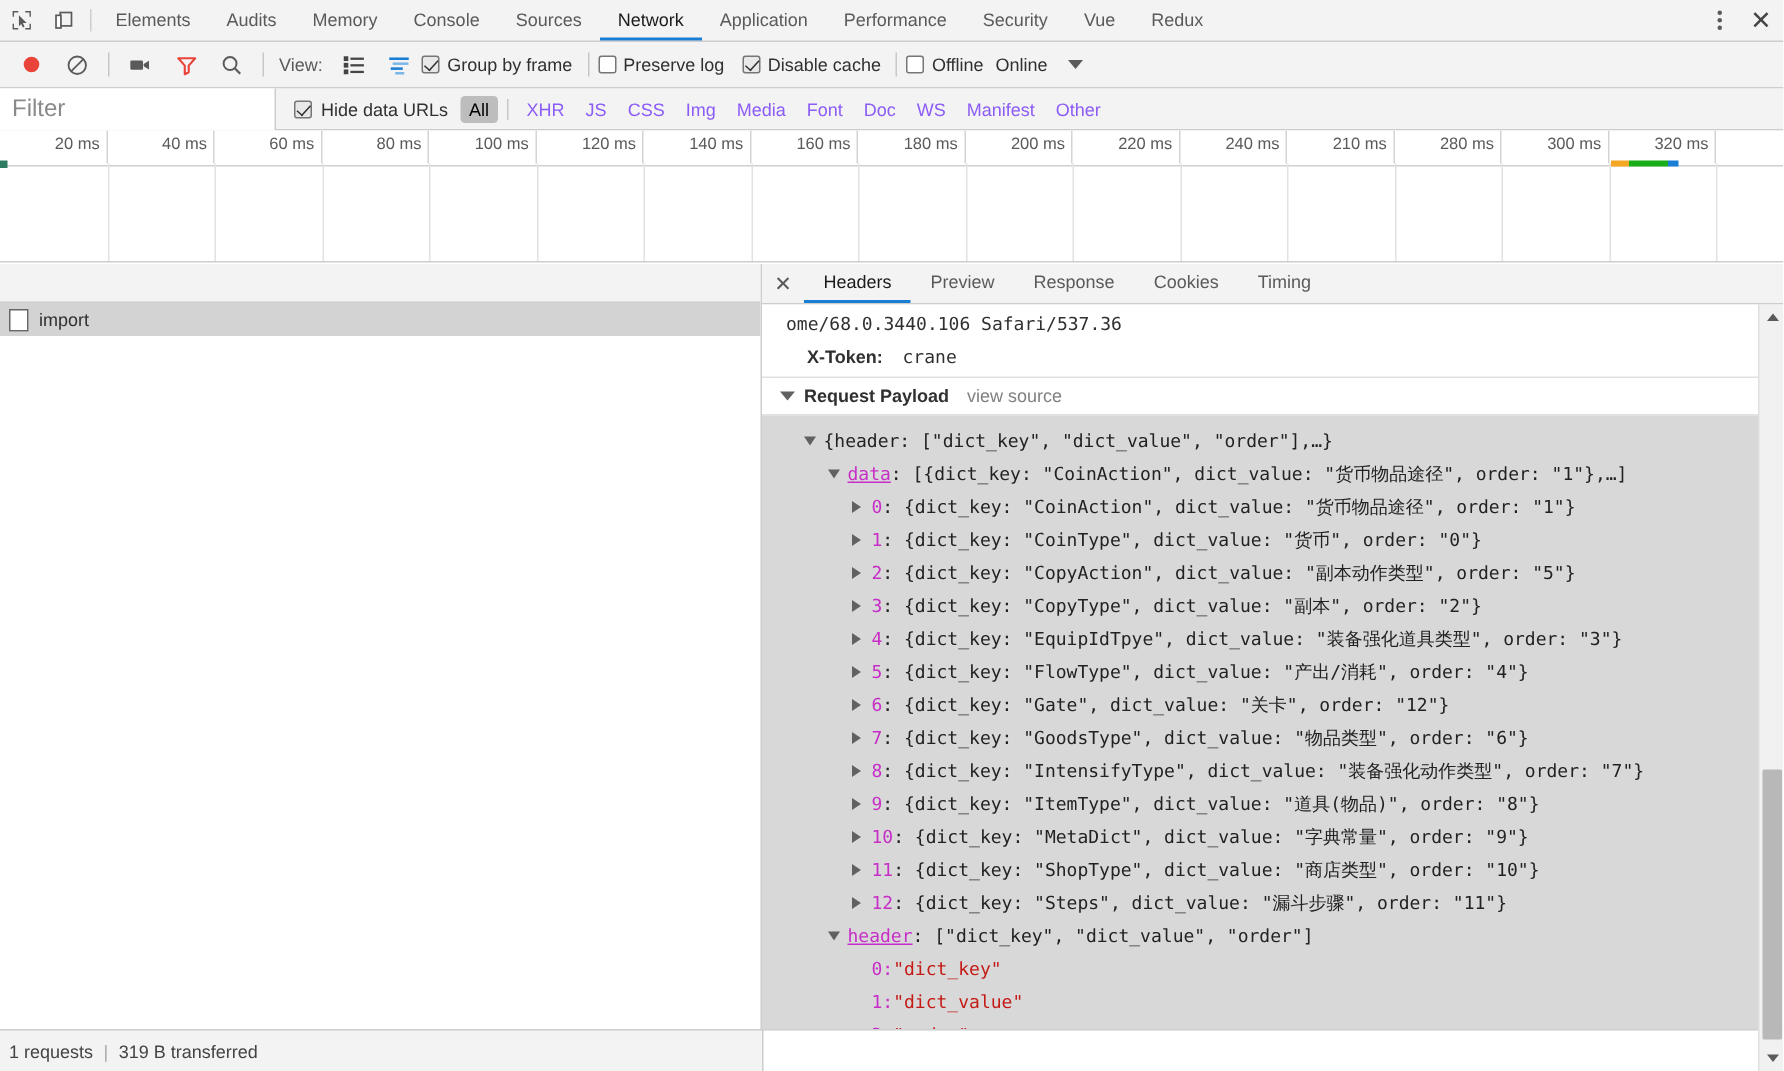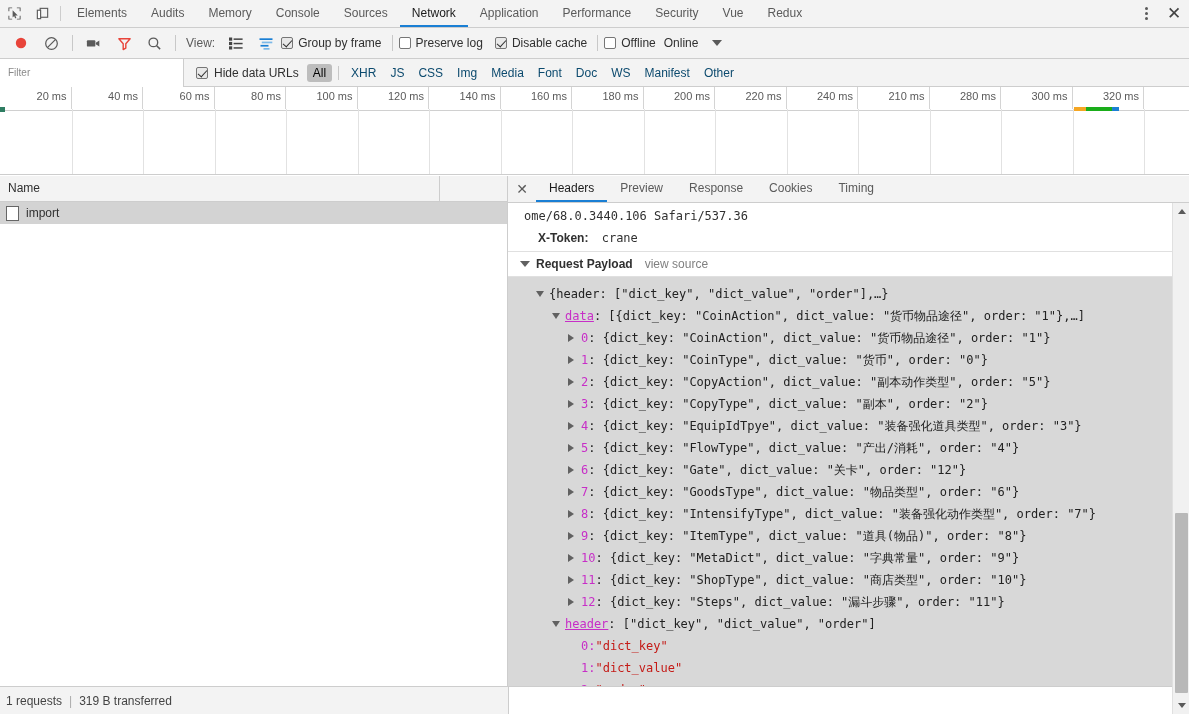--- a/index.html
+++ b/index.html
@@ -72,28 +72,28 @@
 
   
   .filterbar {
     position: absolute; top: 59px; left: 0; width: 1189px; height: 28px;
     background: #f3f3f3; border-bottom: 1px solid #cdcdcd;
     display: flex; align-items: center;
   }
   .filter-input {
     width: 184px; height: 28px; border: none; border-right: 1px solid #cdcdcd;
     background: #fff; outline: none; padding: 0 8px;
-    font-family: "Liberation Sans", sans-serif; font-size: 10px; color: #303030;
+    font-family: "Liberation Sans", sans-serif; font-size: 16px; color: #303030;
   }
   .filter-input::placeholder { color: #8a8a8a; }
   .fb-chk { display: flex; align-items: center; gap: 6px; margin-left: 12px; cursor: pointer; }
   .fb-chk span { font-size: 12px; color: #303030; }
   .types { display: flex; align-items: center; margin-left: 8px; }
   .type-pill {
-    font-size: 12px; color: #0c4a6e; padding: 2px 6px; border-radius: 3px;
+    font-size: 12px; color: #8b5cf6; padding: 2px 6px; border-radius: 3px;
     margin-right: 2px; cursor: pointer; white-space: nowrap;
   }
   .type-pill.sel { background: #bdbdbd; color: #000000; }
   .types-sep { width: 1px; height: 14px; background: #c8c8c8; margin: 0 6px 0 4px; }
 
   
   .overview {
     position: absolute; top: 87px; left: 0; width: 1189px; height: 88px;
     background: #fff; border-bottom: 1px solid #cdcdcd; overflow: hidden;
   }
@@ -436,21 +436,20 @@
       <div class="ov-gridline" style="left: 786.5px;"></div>
       <div class="ov-gridline" style="left: 858px;"></div>
       <div class="ov-gridline" style="left: 929.5px;"></div>
       <div class="ov-gridline" style="left: 1001px;"></div>
       <div class="ov-gridline" style="left: 1072.5px;"></div>
       <div class="ov-gridline" style="left: 1144px;"></div>
     </div>
 
   <div class="reqlist">
     <div class="rl-head">
-      <div class="rl-head-cell" style="width:440px">Name</div>
       <div class="rl-head-cell" style="width:68px;border-right:none"></div>
     </div>
     <div class="rl-row selected">
       <span class="doc-icon"></span>
       <span>import</span>
     </div>
   </div>
 
   <div class="statusbar">
     <span>1 requests</span>

